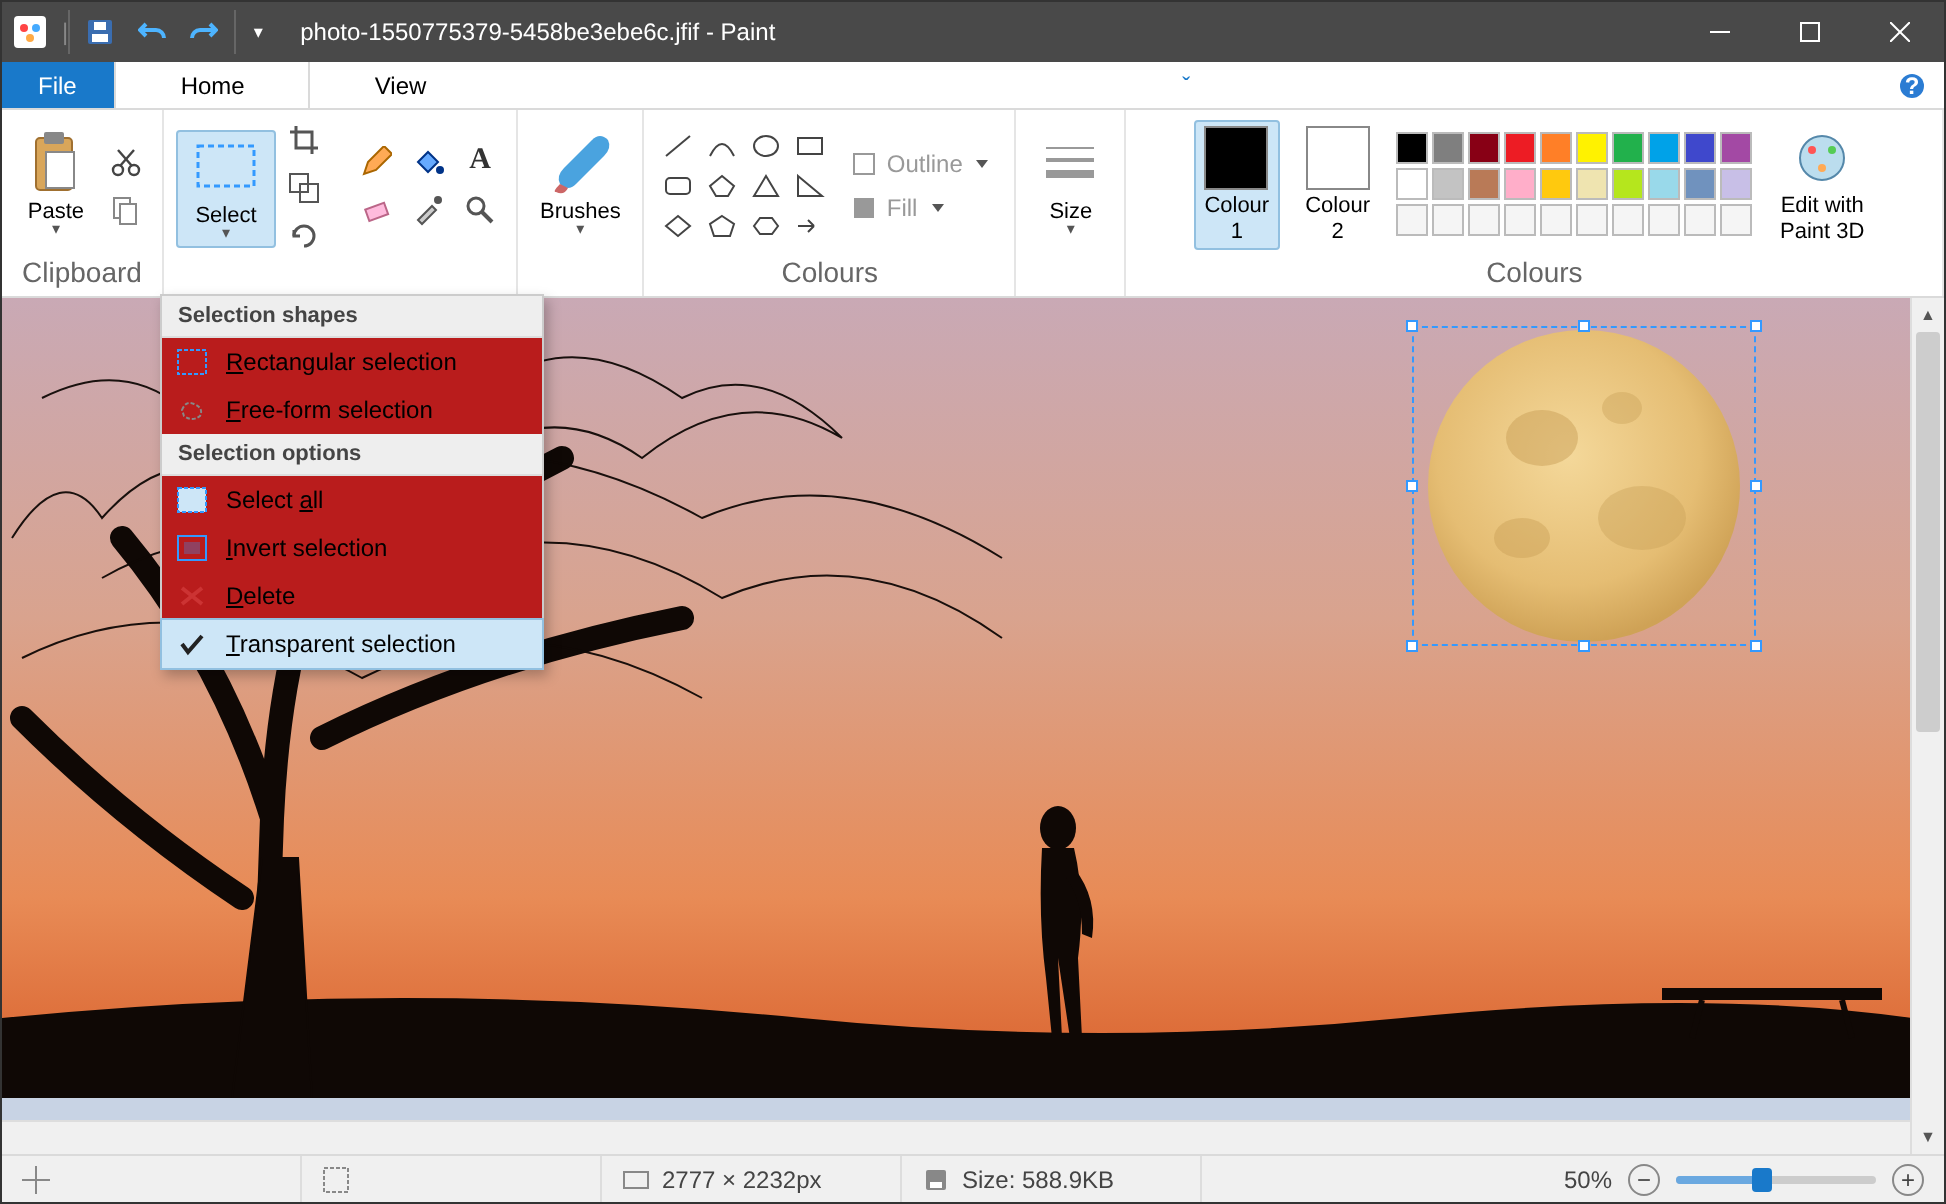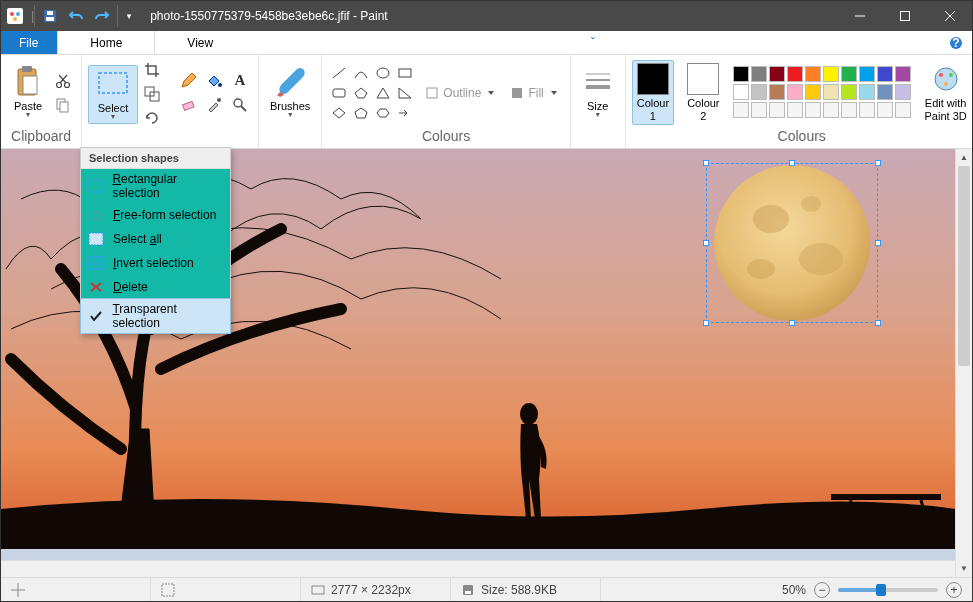--- a/index.html
+++ b/index.html
@@ -24,34 +24,34 @@
 .vbtn{display:flex;flex-direction:column;align-items:center;padding:2px 4px;cursor:pointer;border:1px solid transparent;border-radius:2px}
 .vbtn.pressed{background:#cde6f7;border-color:#92c0e0}
 .vbtn .lbl{font-size:11px;margin-top:2px}
 .vbtn .arr{font-size:8px;color:#555;margin-top:-2px}
 .ico{display:flex;align-items:center;justify-content:center}
 .ico32{width:32px;height:32px}
 .sbtn{width:24px;height:22px;display:flex;align-items:center;justify-content:center;cursor:pointer;border:1px solid transparent;border-radius:2px}
 .tool-grid{display:grid;grid-template-columns:repeat(3,24px);grid-template-rows:repeat(2,22px);gap:2px}
 .shape-cell{width:22px;height:20px;display:flex;align-items:center;justify-content:center;border:1px solid transparent;cursor:pointer}
 .shape-grid{display:grid;grid-template-columns:repeat(4,22px);grid-template-rows:repeat(3,20px);gap:0}
-.shape-opts{display:flex;gap:2px}
+.shape-opts{display:flex;flex-direction:column;gap:2px}
 .ddbtn{padding:2px 6px;display:flex;align-items:center;gap:4px;font-size:11px;cursor:pointer;border:1px solid transparent;color:#999}
 .swatches{display:grid;grid-template-columns:repeat(10,17px);grid-template-rows:repeat(3,17px);gap:1px}
 .sw{width:16px;height:16px;border:1px solid #bbb;cursor:pointer}
 .bigsw{width:32px;height:32px;border:1px solid #888}
 .canvas-area{flex:1;background:#c8d3e4;position:relative;overflow:hidden}
 .photo{position:absolute;left:0;top:0;width:955px;height:400px}
 .scroll-v{position:absolute;right:0;top:0;bottom:0;width:17px;background:#f0f0f0;border-left:1px solid #ddd;display:flex;flex-direction:column}
 .scroll-btn{height:17px;display:flex;align-items:center;justify-content:center;font-size:8px;color:#555;cursor:pointer}
 .scroll-thumb{background:#cdcdcd;flex:0 0 200px;margin:0 2px;border-radius:2px}
 .scroll-h{position:absolute;left:0;right:17px;bottom:0;height:17px;background:#f0f0f0;border-top:1px solid #ddd}
 .statusbar{height:24px;background:#f0f0f0;border-top:1px solid #dadada;display:flex;align-items:center;font-size:11px;color:#444}
 .status-cell{padding:0 10px;border-right:1px solid #ddd;height:100%;display:flex;align-items:center;gap:6px;min-width:150px}
-.dropdown-menu{position:absolute;left:80px;top:147px;width:151px;background:#14b8a6;border:1px solid #ccc;box-shadow:2px 3px 6px rgba(0,0,0,.25);z-index:100}
+.dropdown-menu{position:absolute;left:80px;top:147px;width:192px;background:#b91c1c;border:1px solid #ccc;box-shadow:2px 3px 6px rgba(0,0,0,.25);z-index:100}
 .menu-hdr{padding:4px 8px;font-weight:600;font-size:11px;color:#444;background:#eee;border-bottom:1px solid #ddd}
 .menu-item{display:flex;align-items:center;padding:3px 6px;cursor:pointer;gap:8px}
 .menu-item.hl{background:#cde6f7;outline:1px solid #92c0e0}
 .menu-ico{width:18px;height:18px;display:flex;align-items:center;justify-content:center}
 .menu-lbl{font-size:12px}
 .menu-lbl u{text-decoration:underline}
 .selection-box{position:absolute;border:1px dashed #3399ff;pointer-events:none}
 .sel-handle{position:absolute;width:6px;height:6px;background:#fff;border:1px solid #3399ff}
 .zoom-slider{width:100px;height:4px;background:#ccc;border-radius:2px;position:relative}
 .zoom-slider .track-fill{position:absolute;left:0;top:0;height:100%;width:40%;background:#6aa8e0;border-radius:2px}
@@ -489,20 +489,21 @@
     <span class="menu-lbl"><u>R</u><span>ectangular selection</span></span>
   </div>
   <div class="menu-item">
     <div class="menu-ico">
         <svg width="16" height="14">
           <path d="M3 7 Q5 2 9 4 Q14 6 12 10 Q8 13 4 10 Z" fill="none" stroke="#888" stroke-dasharray="2 1"></path>
         </svg>
       </div>
     <span class="menu-lbl"><u>F</u><span>ree-form selection</span></span>
   </div>
+  <div class="menu-hdr">Selection options</div>
   <div class="menu-item">
     <div class="menu-ico">
         <svg width="16" height="14">
           <rect x="1" y="1" width="14" height="12" fill="#cde6f7" stroke="#3399ff" stroke-dasharray="2 1"></rect>
         </svg>
       </div>
     <span class="menu-lbl"><span>Select </span><u>a</u><span>ll</span></span>
   </div>
   <div class="menu-item">
     <div class="menu-ico">

